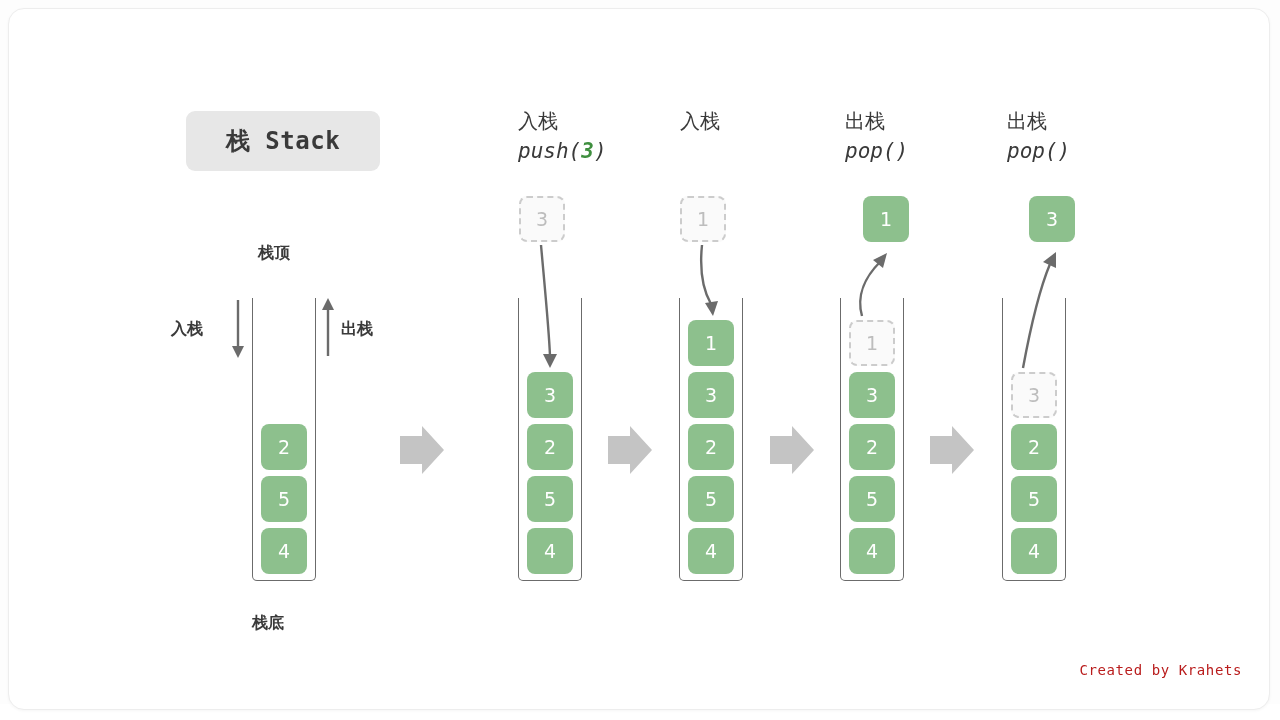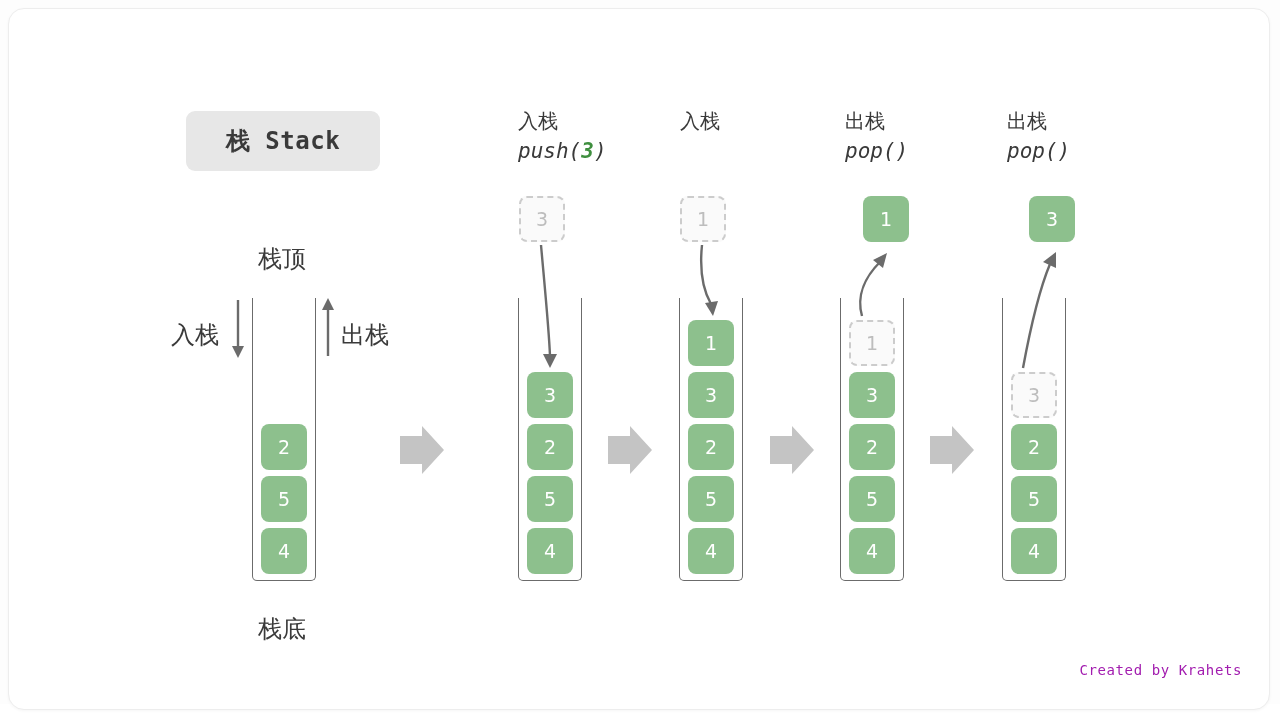--- a/index.html
+++ b/index.html
@@ -37,22 +37,22 @@
     font-size: 24px;
     font-weight: 700;
     color: #3a3a3a;
     letter-spacing: 0.5px;
   }
 
   
   .cn-label {
     position: absolute;
     font-family: "DejaVu Sans", "Liberation Sans", sans-serif;
-    font-size: 24px;
-    font-weight: 400;
+    font-size: 16px;
+    font-weight: 700;
     color: #3a3a3a;
     white-space: nowrap;
   }
 
   
   .col-head {
     position: absolute;
     width: 170px;
     text-align: left;
     color: #3a3a3a;
@@ -115,35 +115,35 @@
     width: 1280px; height: 720px;
     pointer-events: none;
   }
 
   
   .watermark {
     position: absolute;
     right: 38px; bottom: 26px;
     font-family: "DejaVu Sans Mono", "Liberation Mono", monospace;
     font-size: 14px;
-    color: #a21caf;
+    color: #b91c1c;
     letter-spacing: 0.6px;
     white-space: nowrap;
   }
 </style>
 </head>
 <body>
 
 <div id="canvas">
   <div class="card"></div>
 
   <div class="title-chip">栈 Stack</div>
 
   <div class="cn-label" style="left:258px; top:243px;">栈顶</div>
-  <div class="cn-label" style="left:258px; top:613px;">栈底</div>
+  <div class="cn-label" style="left:252px; top:613px;">栈底</div>
   <div class="cn-label" style="left:171px; top:319px;">入栈</div>
   <div class="cn-label" style="left:341px; top:319px;">出栈</div>
 
   <div class="col-head" style="left:518px; top:107px;">
     <span class="cn">入栈</span>
     <span class="code"><span>push(</span><span class="arg">3</span><span>)</span></span>
   </div>
 
   <div class="col-head" style="left:680px; top:107px;">
     <span class="cn">入栈</span>

